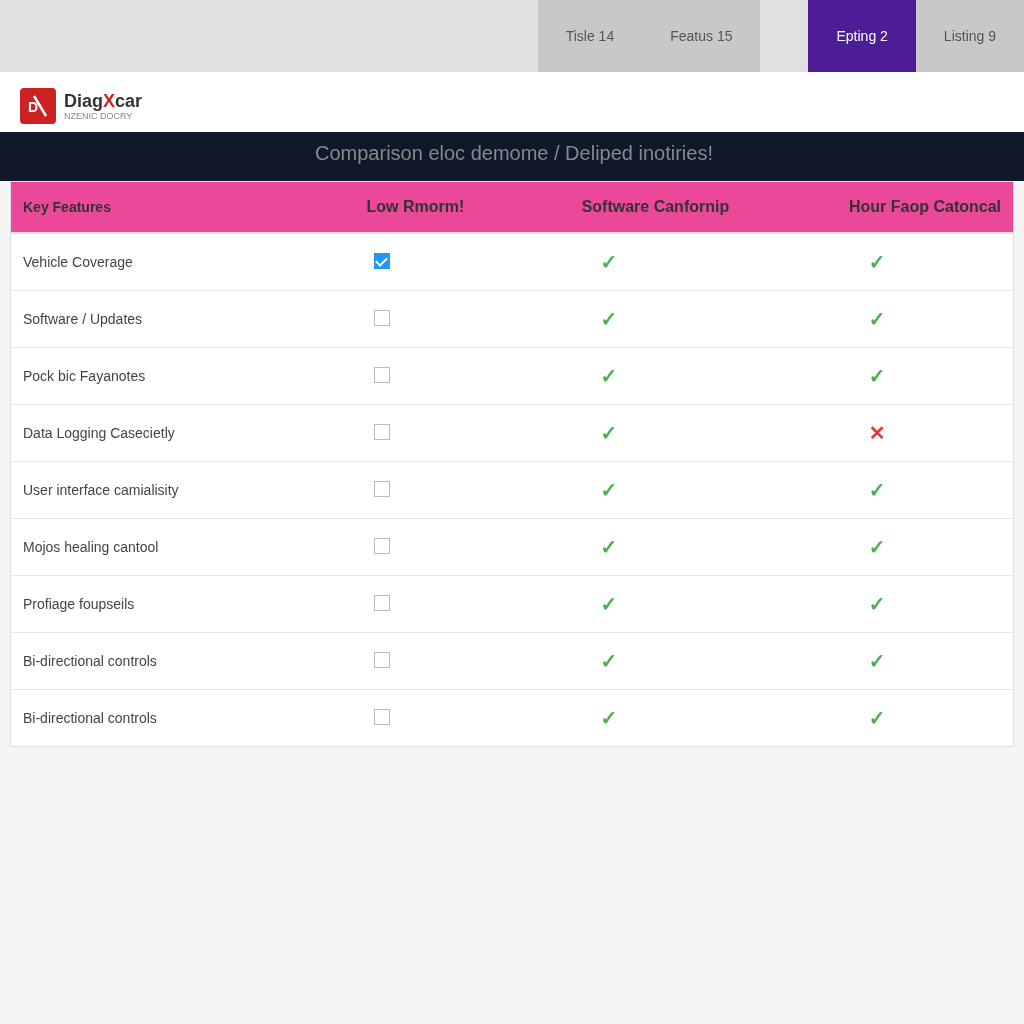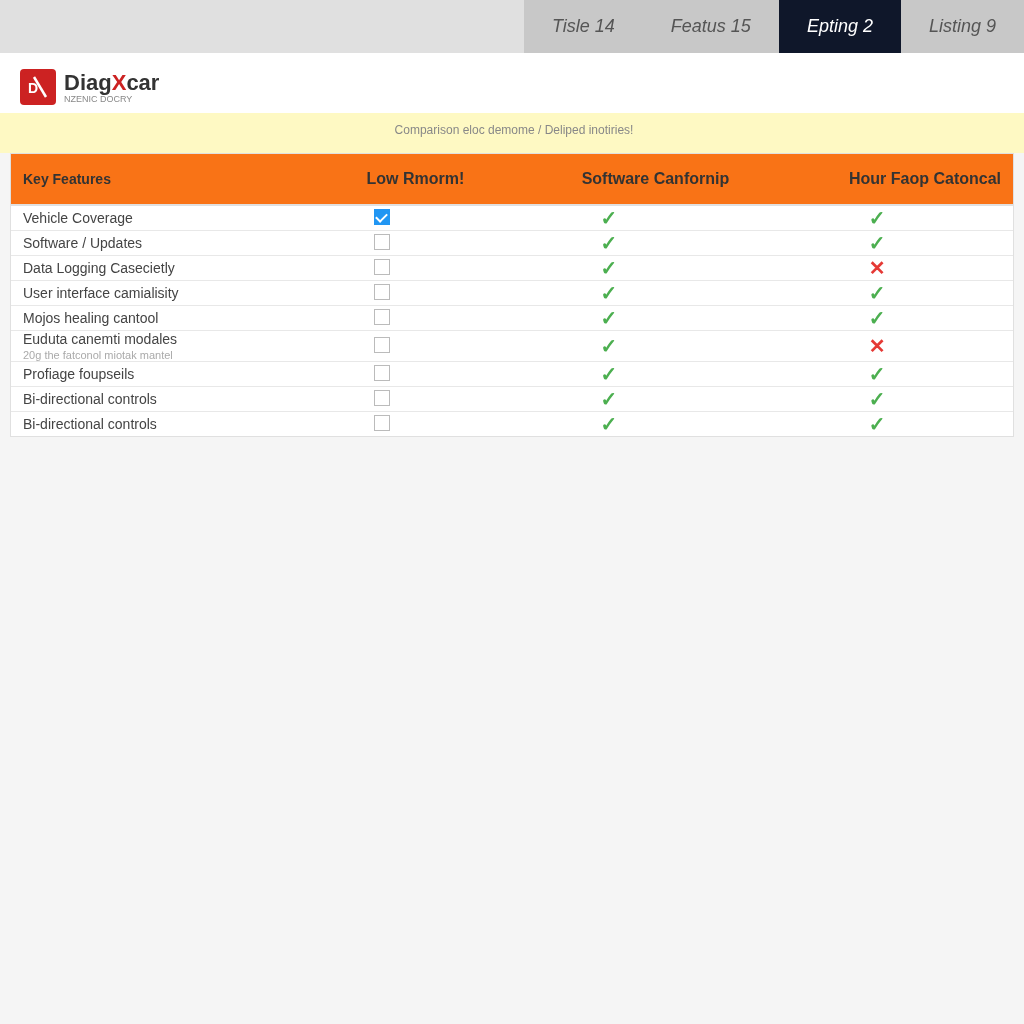--- a/index.html
+++ b/index.html
@@ -10,32 +10,32 @@
       color: #333;
     }
 
     
     .top-tabs {
       display: flex;
       justify-content: flex-end;
       background: #e0e0e0;
     }
     .top-tab {
-      padding: 16px 28px;
-      font-size: 18px;
+      padding: 28px 28px;
+      font-size: 14px;
       color: #555;
       background: #c8c8c8;
       cursor: pointer;
       border: none;
       outline: none;
-      font-style: italic;
     }
     .top-tab.active {
-      background: #0f172a;
+      background: #4c1d95;
       color: #fff;
+      margin-left: 48px;
     }
 
     
     .header-area {
       background: #fff;
       padding: 16px 20px 8px 20px;
       display: flex;
       align-items: center;
     }
     .logo-box {
@@ -57,41 +57,41 @@
     }
     .logo-sub {
       font-size: 9px;
       color: #888;
       display: block;
       margin-top: -2px;
     }
 
     
     .subtitle-bar {
-      background: #fef9c3;
+      background: #0f172a;
       text-align: center;
       padding: 10px 16px 16px 20px;
       color: #888;
-      font-size: 12px;
+      font-size: 20px;
     }
 
     
     .table-container {
       background: #fff;
       margin: 0 10px 20px 10px;
       border: 1px solid #e0e0e0;
     }
 
     table {
       width: 100%;
       border-collapse: collapse;
     }
 
     thead tr {
-      background: #f97316;
+      background: #ec4899;
       border-bottom: 2px solid #e0e0e0;
     }
 
     thead th {
       padding: 16px 12px;
       text-align: right;
       font-weight: bold;
       font-size: 16px;
       color: #333;
     }
@@ -101,21 +101,21 @@
     }
 
     tbody tr {
       border-bottom: 1px solid #e8e8e8;
     }
     tbody tr:last-child {
       border-bottom: none;
     }
 
     tbody td {
-      padding: 0 12px;
+      padding: 16px 12px;
       text-align: center;
       vertical-align: middle;
     }
     tbody td:first-child {
       text-align: left;
       color: #444;
       font-size: 14px;
     }
 
     .check-green {
@@ -175,21 +175,21 @@
 <div class="header-area">
   <div class="logo-box">
     <div class="logo-icon">
       <svg width="28" height="28" viewBox="0 0 28 28">
         <rect width="28" height="28" rx="3" fill="#cc2222"></rect>
         <text x="4" y="20" font-size="14" font-weight="bold" fill="white" font-family="Arial">D</text>
         <line x1="10" y1="4" x2="22" y2="24" stroke="white" stroke-width="2.5"></line>
       </svg>
     </div>
     <div>
-      <div style="font-size:22px;font-weight:bold;color:#333;line-height:1.2;">
+      <div style="font-size:18px;font-weight:bold;color:#333;line-height:1.2;">
         Diag<span style="color:#cc2222;">X</span>car
       </div>
       <span class="logo-sub">NZENIC DOCRY</span>
     </div>
   </div>
 </div>
 
 <div class="subtitle-bar">Comparison eloc demome / Deliped inotiries!</div>
 
 <div class="table-container">
@@ -209,42 +209,42 @@
           <td><span class="check-green">✓</span></td>
           <td><span class="check-green">✓</span></td>
         </tr>
         <tr>
           <td>Software / Updates</td>
           <td><span class="checkbox-empty"></span></td>
           <td><span class="check-green">✓</span></td>
           <td><span class="check-green">✓</span></td>
         </tr>
         <tr>
+          <td>Pock bic Fayanotes</td>
+          <td><span class="checkbox-empty"></span></td>
+          <td><span class="check-green">✓</span></td>
+          <td><span class="check-green">✓</span></td>
+        </tr>
+        <tr>
           <td>Data Logging Casecietly</td>
           <td><span class="checkbox-empty"></span></td>
           <td><span class="check-green">✓</span></td>
           <td><span class="cross-red">✕</span></td>
         </tr>
         <tr>
           <td>User interface camialisity</td>
           <td><span class="checkbox-empty"></span></td>
           <td><span class="check-green">✓</span></td>
           <td><span class="check-green">✓</span></td>
         </tr>
         <tr>
           <td>Mojos healing cantool</td>
           <td><span class="checkbox-empty"></span></td>
           <td><span class="check-green">✓</span></td>
           <td><span class="check-green">✓</span></td>
-        </tr>
-        <tr>
-          <td>Euduta canemti modales<div class="feature-sub">20g the fatconol miotak mantel</div></td>
-          <td><span class="checkbox-empty"></span></td>
-          <td><span class="check-green">✓</span></td>
-          <td><span class="cross-red">✕</span></td>
         </tr>
         <tr>
           <td>Profiage foupseils</td>
           <td><span class="checkbox-empty"></span></td>
           <td><span class="check-green">✓</span></td>
           <td><span class="check-green">✓</span></td>
         </tr>
         <tr>
           <td>Bi-directional controls</td>
           <td><span class="checkbox-empty"></span></td>

